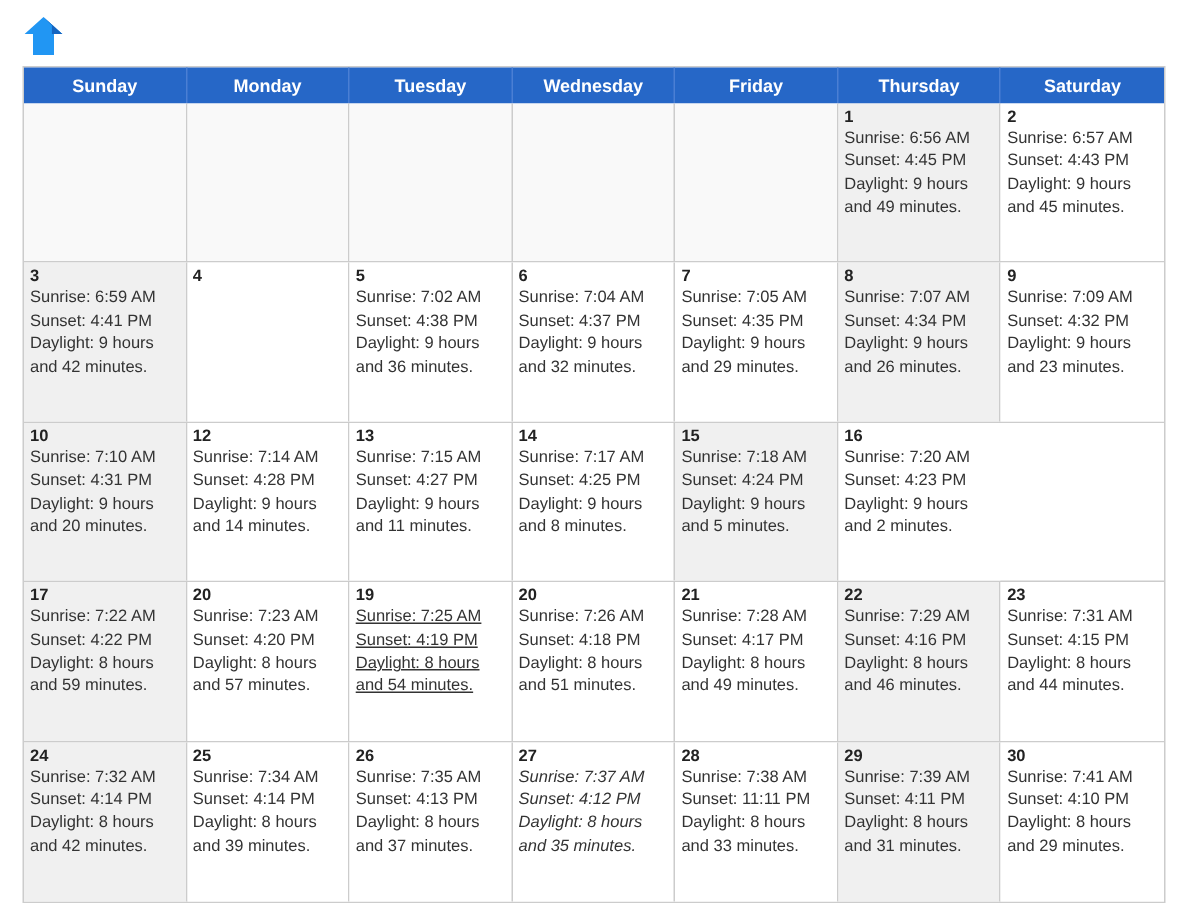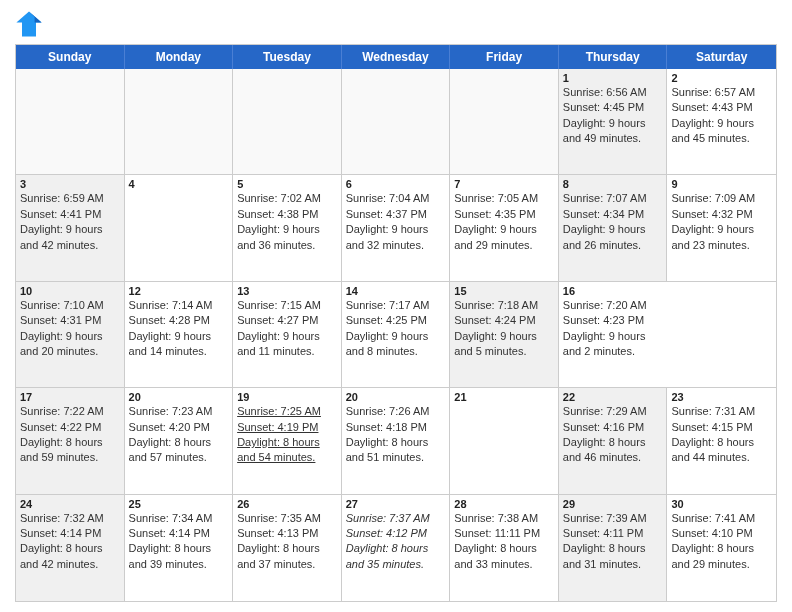--- a/index.html
+++ b/index.html
@@ -258,20 +258,23 @@
 Daylight: 8 hours and 54 minutes.</div>
           </div>
           <div class="cal-cell">
             <span class="day-num">20</span>
             <div class="day-info" style="white-space: pre-line;">Sunrise: 7:26 AM
 Sunset: 4:18 PM
 Daylight: 8 hours and 51 minutes.</div>
           </div>
           <div class="cal-cell">
             <span class="day-num">21</span>
+            <div class="day-info" style="white-space: pre-line;">Sunrise: 7:28 AM
+Sunset: 4:17 PM
+Daylight: 8 hours and 49 minutes.</div>
           </div>
           <div class="cal-cell shaded">
             <span class="day-num">22</span>
             <div class="day-info" style="white-space: pre-line;">Sunrise: 7:29 AM
 Sunset: 4:16 PM
 Daylight: 8 hours and 46 minutes.</div>
           </div>
           <div class="cal-cell">
             <span class="day-num">23</span>
             <div class="day-info" style="white-space: pre-line;">Sunrise: 7:31 AM

